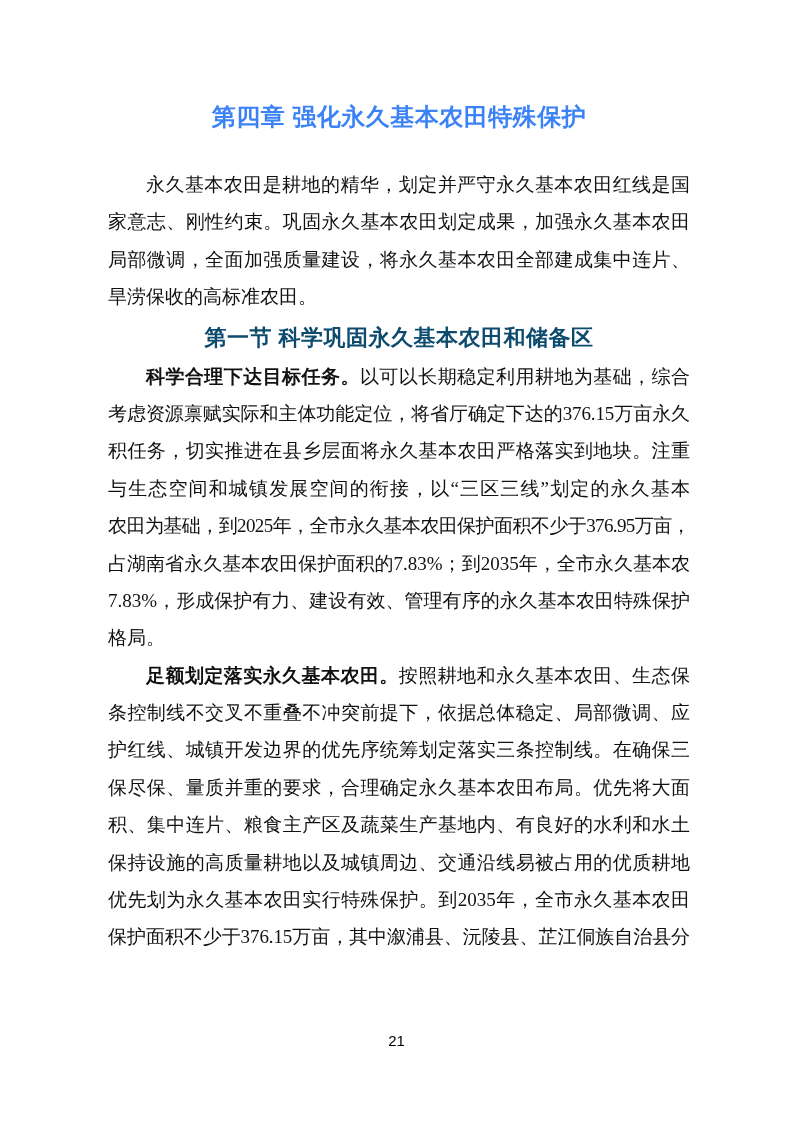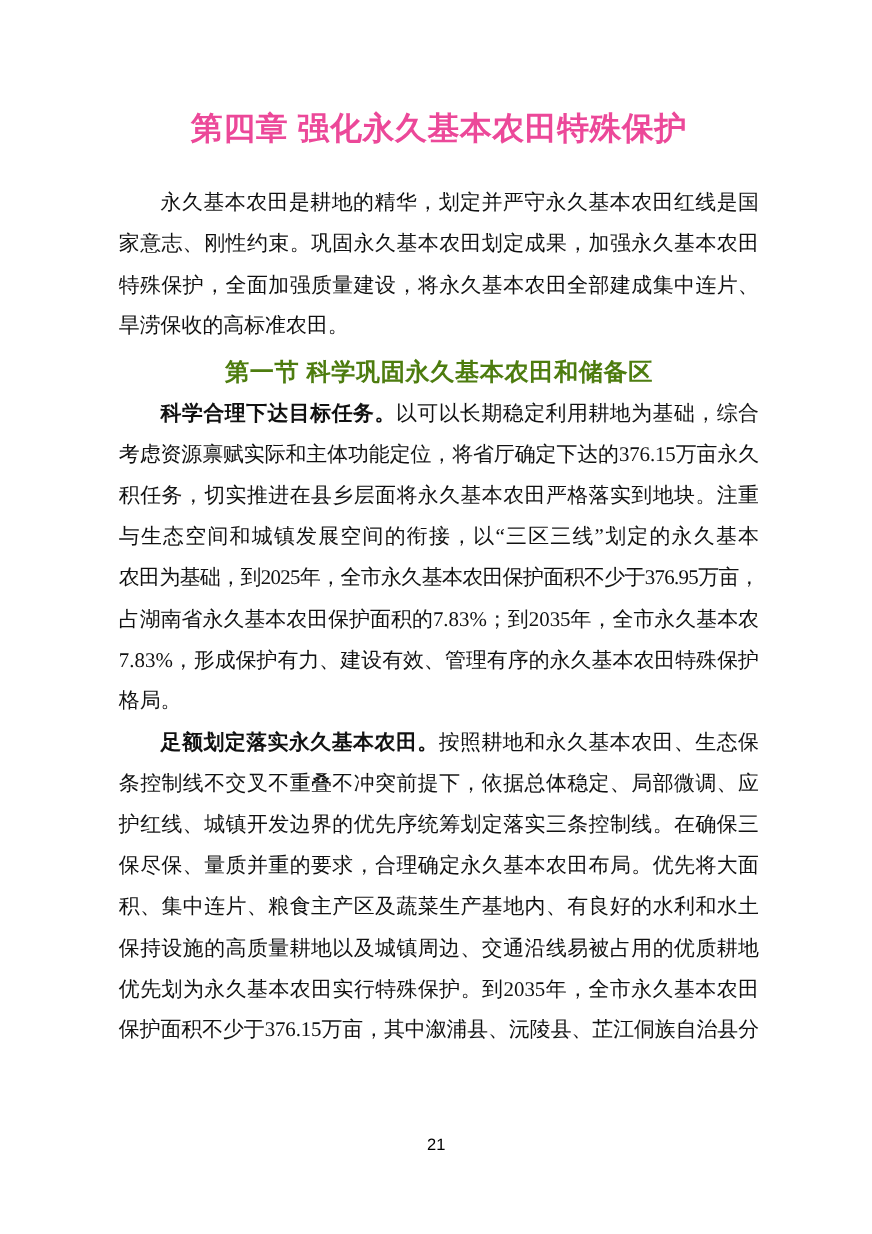--- a/index.html
+++ b/index.html
@@ -18,34 +18,34 @@
   .page {
     position: absolute;
     left: 108px;
     top: 0;
     width: 582px;
   }
   .chapter-title {
     margin: 97px 0 0 0;
     font-family: "Liberation Sans", "DejaVu Sans", sans-serif;
     font-weight: 700;
-    font-size: 29px;
+    font-size: 24px;
     line-height: 40px;
     text-align: center;
-    color: #ec4899;
+    color: #3b82f6;
     letter-spacing: 0.5px;
   }
   .section-title {
     margin: 2px 0 0 0;
     font-family: "Liberation Sans", "DejaVu Sans", sans-serif;
     font-weight: 700;
     font-size: 22px;
     line-height: 40px;
     text-align: center;
-    color: #4d7c0f;
+    color: #0c4a6e;
     letter-spacing: 0.5px;
   }
   .para {
     margin: 0;
     font-size: 19px;
     line-height: 37.4px;
   }
   .para-intro { margin-top: 29px; }
   .line {
     text-align: justify;
@@ -74,21 +74,21 @@
 </head>
 <body>
 
 <div class="page">
 
   <h1 class="chapter-title">第四章 强化永久基本农田特殊保护</h1>
 
   <div class="para para-intro">
     <div class="line indent" style="">永久基本农田是耕地的精华，划定并严守永久基本农田红线是国</div>
     <div class="line" style="">家意志、刚性约束。巩固永久基本农田划定成果，加强永久基本农田</div>
-    <div class="line" style="">特殊保护，全面加强质量建设，将永久基本农田全部建成集中连片、</div>
+    <div class="line" style="">局部微调，全面加强质量建设，将永久基本农田全部建成集中连片、</div>
     <div class="line last" style="">旱涝保收的高标准农田。</div>
   </div>
 
   <h2 class="section-title">第一节 科学巩固永久基本农田和储备区</h2>
 
   <div class="para">
     <div class="line indent" style=""><b class="lead">科学合理下达目标任务。</b><span>以可以长期稳定利用耕地为基础，综合</span></div>
     <div class="line" style="white-space: nowrap; letter-spacing: -0.110606px;">考虑资源禀赋实际和主体功能定位，将省厅确定下达的376.15万亩永久</div>
     <div class="line" style="">积任务，切实推进在县乡层面将永久基本农田严格落实到地块。注重</div>
     <div class="line" style="">与生态空间和城镇发展空间的衔接，以“三区三线”划定的永久基本</div>

